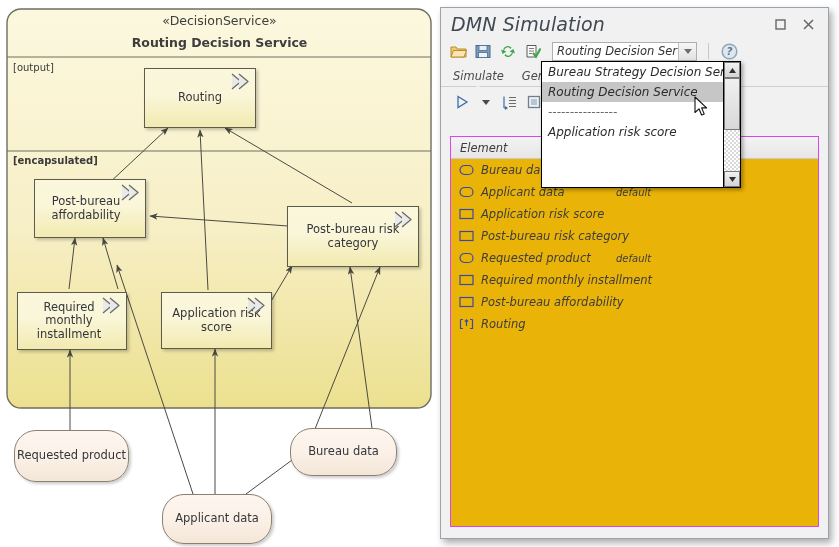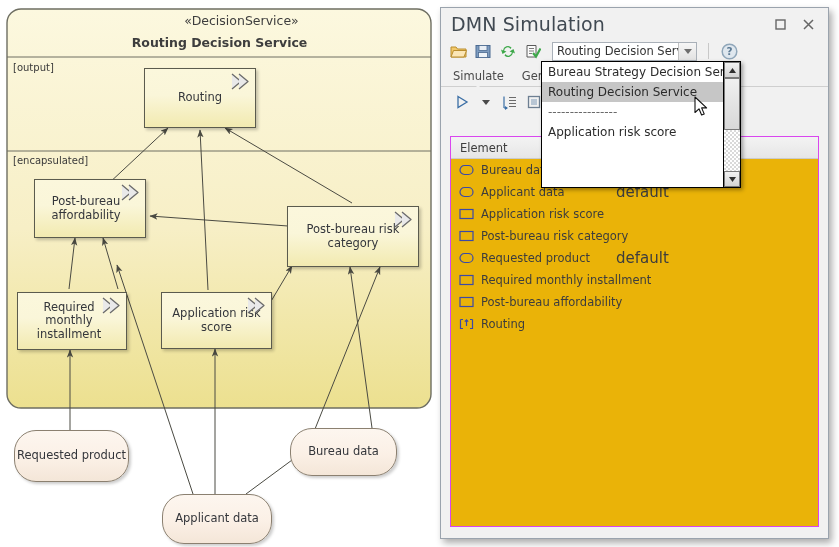--- a/index.html
+++ b/index.html
@@ -47,20 +47,21 @@
   }
 
   
   #simwin{
     position:absolute;left:440px;top:7px;width:389px;height:532px;
     background:#f1f1f1;
     border:1px solid #9aa3ad;
     box-shadow:3px 4px 7px rgba(0,0,0,0.33);
     box-sizing:border-box;
     font-family:"DejaVu Sans","Liberation Sans",sans-serif;
+    font-style:italic;
   }
   .titlebar{
     position:relative;height:28px;padding:2px 6px 0 10px;
     display:flex;align-items:center;
   }
   .wtitle{font-size:19px;color:#404952;letter-spacing:.1px;}
   .wbtns{margin-left:auto;display:flex;align-items:center;gap:13px;padding-right:6px;}
   .wbtn{width:15px;height:15px;display:flex;align-items:center;justify-content:center;cursor:default;}
 
   .toolbar1{
@@ -110,21 +111,21 @@
   .thead{
     height:21px;background:linear-gradient(to bottom,#f3f3f3,#e6e6e6);
     border-bottom:1px solid #cbcbcb;display:flex;align-items:center;
   }
   .th{font-size:11.5px;color:#3d3d3d;padding-left:9px;box-sizing:border-box;}
   .th.c1{width:165px;}
   .th.c2{width:95px;}
   .th.c3{flex:1;}
   .trow{height:22px;display:flex;align-items:center;}
   .cell1{width:165px;display:flex;align-items:center;padding-left:8px;box-sizing:border-box;}
-  .cell2{width:95px;font-size:15px;color:#3d3d3d;box-sizing:border-box;}
+  .cell2{width:95px;font-size:10px;color:#3d3d3d;box-sizing:border-box;}
   .cell3{flex:1;font-size:11.5px;color:#3d3d3d;}
   .elname{font-size:11.5px;color:#3d3d3d;margin-left:7px;white-space:nowrap;}
   .eicon{width:15px;height:12px;flex:0 0 auto;}
 
   
   .popup{
     position:absolute;left:100px;top:53px;width:200px;height:127px;
     background:#ffffff;border:1px solid #000000;box-sizing:border-box;
     box-shadow:2px 2px 4px rgba(0,0,0,0.35);z-index:50;
   }
@@ -192,25 +193,25 @@
       <path d="M372,428 L350,267"></path>
       <path d="M315,429 L380,267"></path>
 
       <path d="M70,430 L70,350"></path>
       <path d="M215,494 L215,349"></path>
       <path d="M193,494 L117,265"></path>
       <path d="M246,494 L330,432"></path>
     </g>
   </svg>
 
-  <div class="dtitle stereo" style="top:13px;padding-left:22px;">«DecisionService»</div>
+  <div class="dtitle stereo" style="top:13px;">«DecisionService»</div>
   <div class="dtitle dsname" style="top:35px;">Routing Decision Service</div>
 
   <div class="compart-label" style="left:13px;top:62px;">[output]</div>
-  <div class="compart-label" style="left:13px;top:155px;">[encapsulated]</div>
+  <div class="compart-label" style="left:13px;top:155px;font-weight:bold;">[encapsulated]</div>
 
   <div class="node decision" style="left:144px;top:68px;width:112px;height:60px;">
     <svg class="chev" viewBox="0 0 22 22">
       <path d="M3,3 L12,10.5 L3,18" fill="#e9e9e9" stroke="#6b6b6b" stroke-width="1.3" stroke-linejoin="round"></path>
       <path d="M10,3 L19,10.5 L10,18" fill="#e9e9e9" stroke="#6b6b6b" stroke-width="1.3" stroke-linejoin="round"></path>
     </svg>
     <span>Routing</span>
   </div>
 
   <div class="node decision" style="left:34px;top:179px;width:112px;height:59px;">

